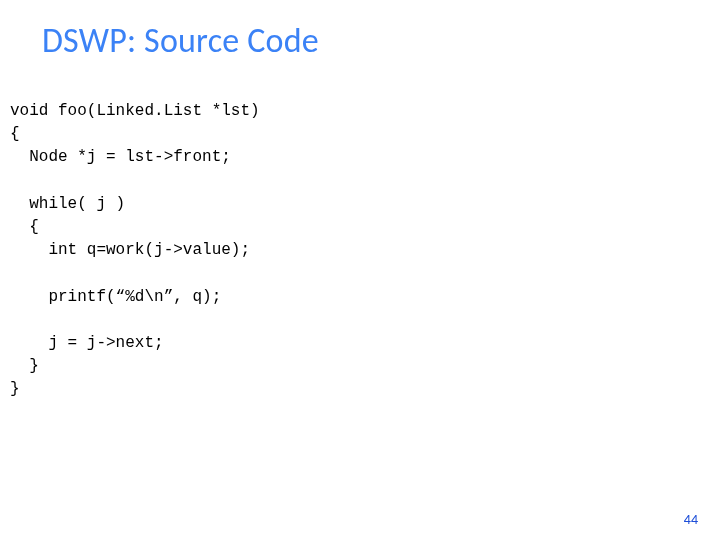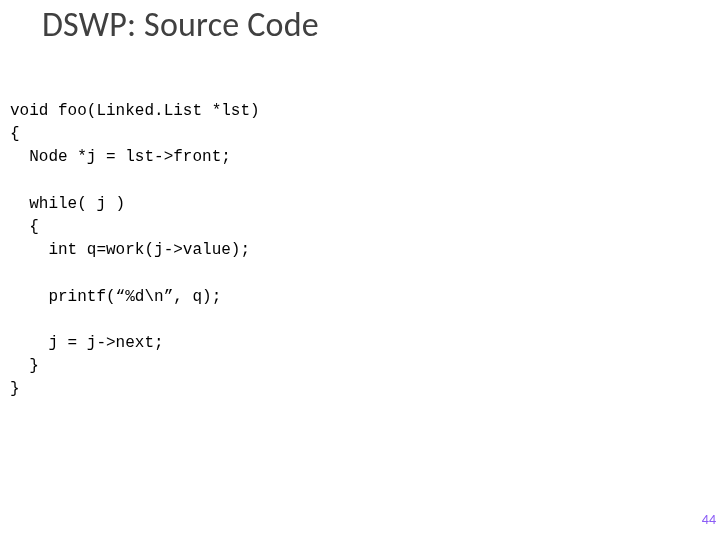--- a/index.html
+++ b/index.html
@@ -14,43 +14,43 @@
     position: relative;
   }
   .slide {
     width: 720px;
     height: 540px;
     position: relative;
     box-sizing: border-box;
   }
   .title {
     position: absolute;
-    top: 4px;
+    top: 20px;
     left: 42px;
     font-size: 34px;
     font-weight: 400;
     letter-spacing: 0.2px;
-    color: #404040;
+    color: #3b82f6;
   }
   .code-block {
     position: absolute;
     top: 100px;
     left: 10px;
     font-family: "Courier New", Courier, monospace;
     font-size: 16px;
     line-height: 1.45;
     white-space: pre;
     color: #000;
   }
   .page-number {
     position: absolute;
     bottom: 12px;
-    right: 4px;
+    right: 22px;
     font-size: 14px;
-    color: #8b5cf6;
+    color: #1d4ed8;
     font-family: Calibri, Arial, sans-serif;
   }
 </style>
 </head>
 <body>
 
 <div class="slide">
 
   <div class="title">DSWP: Source Code</div>
 

